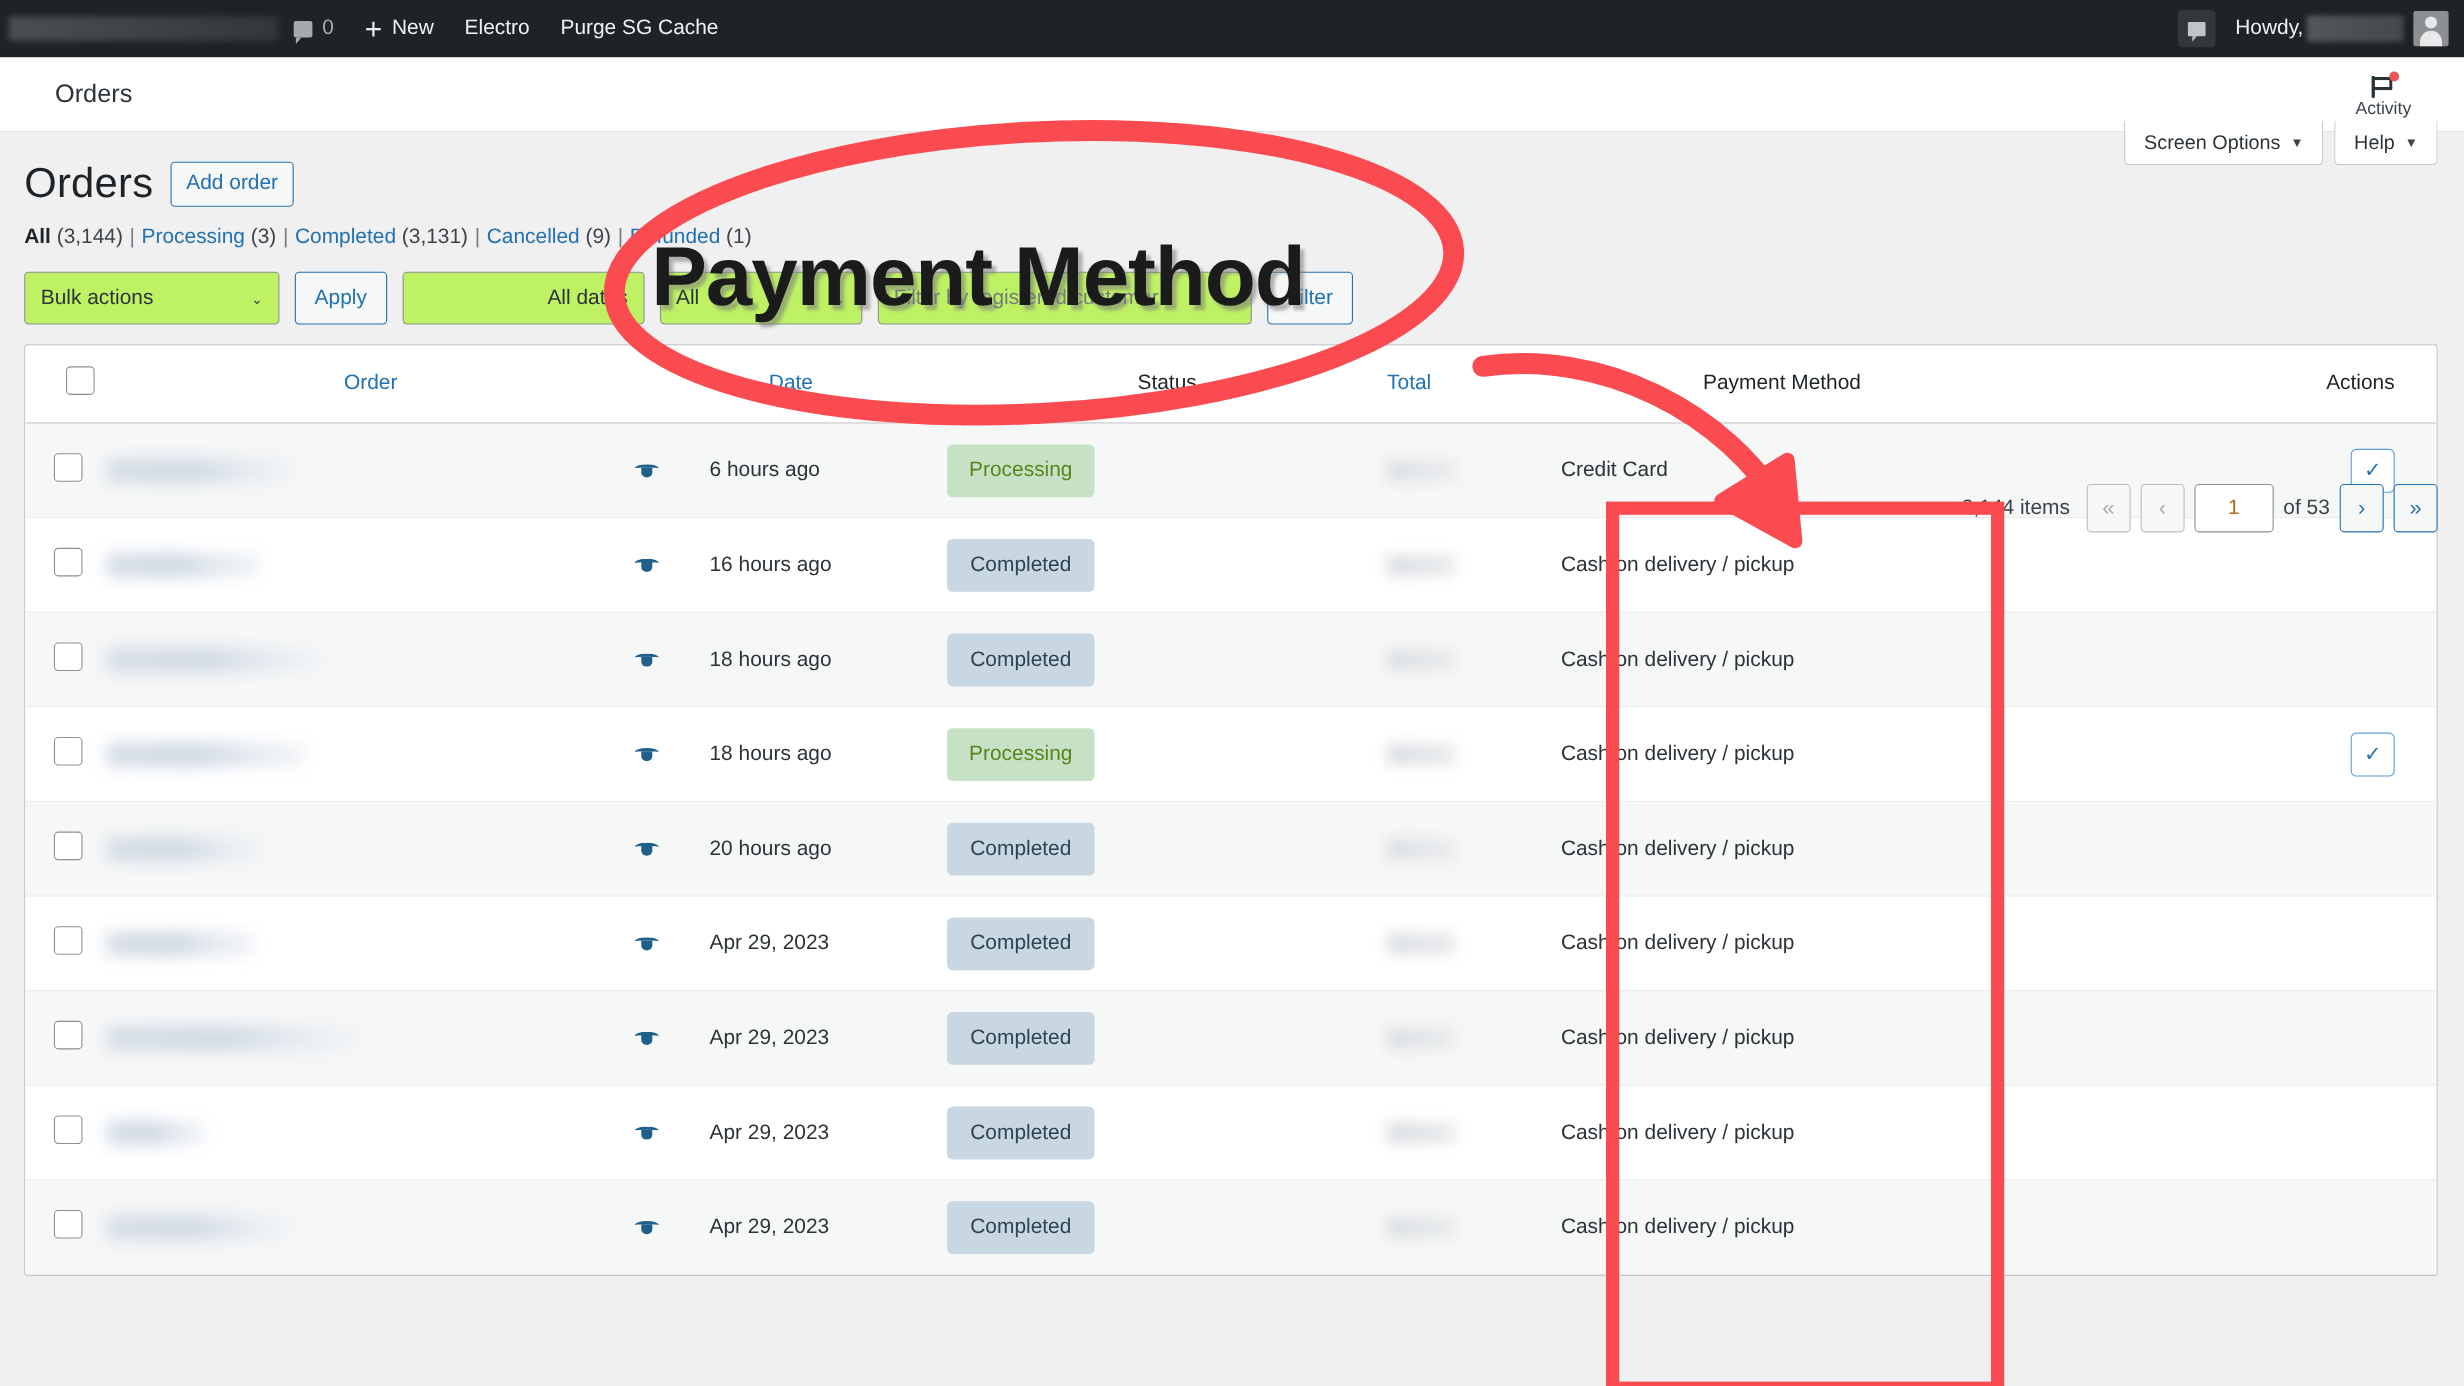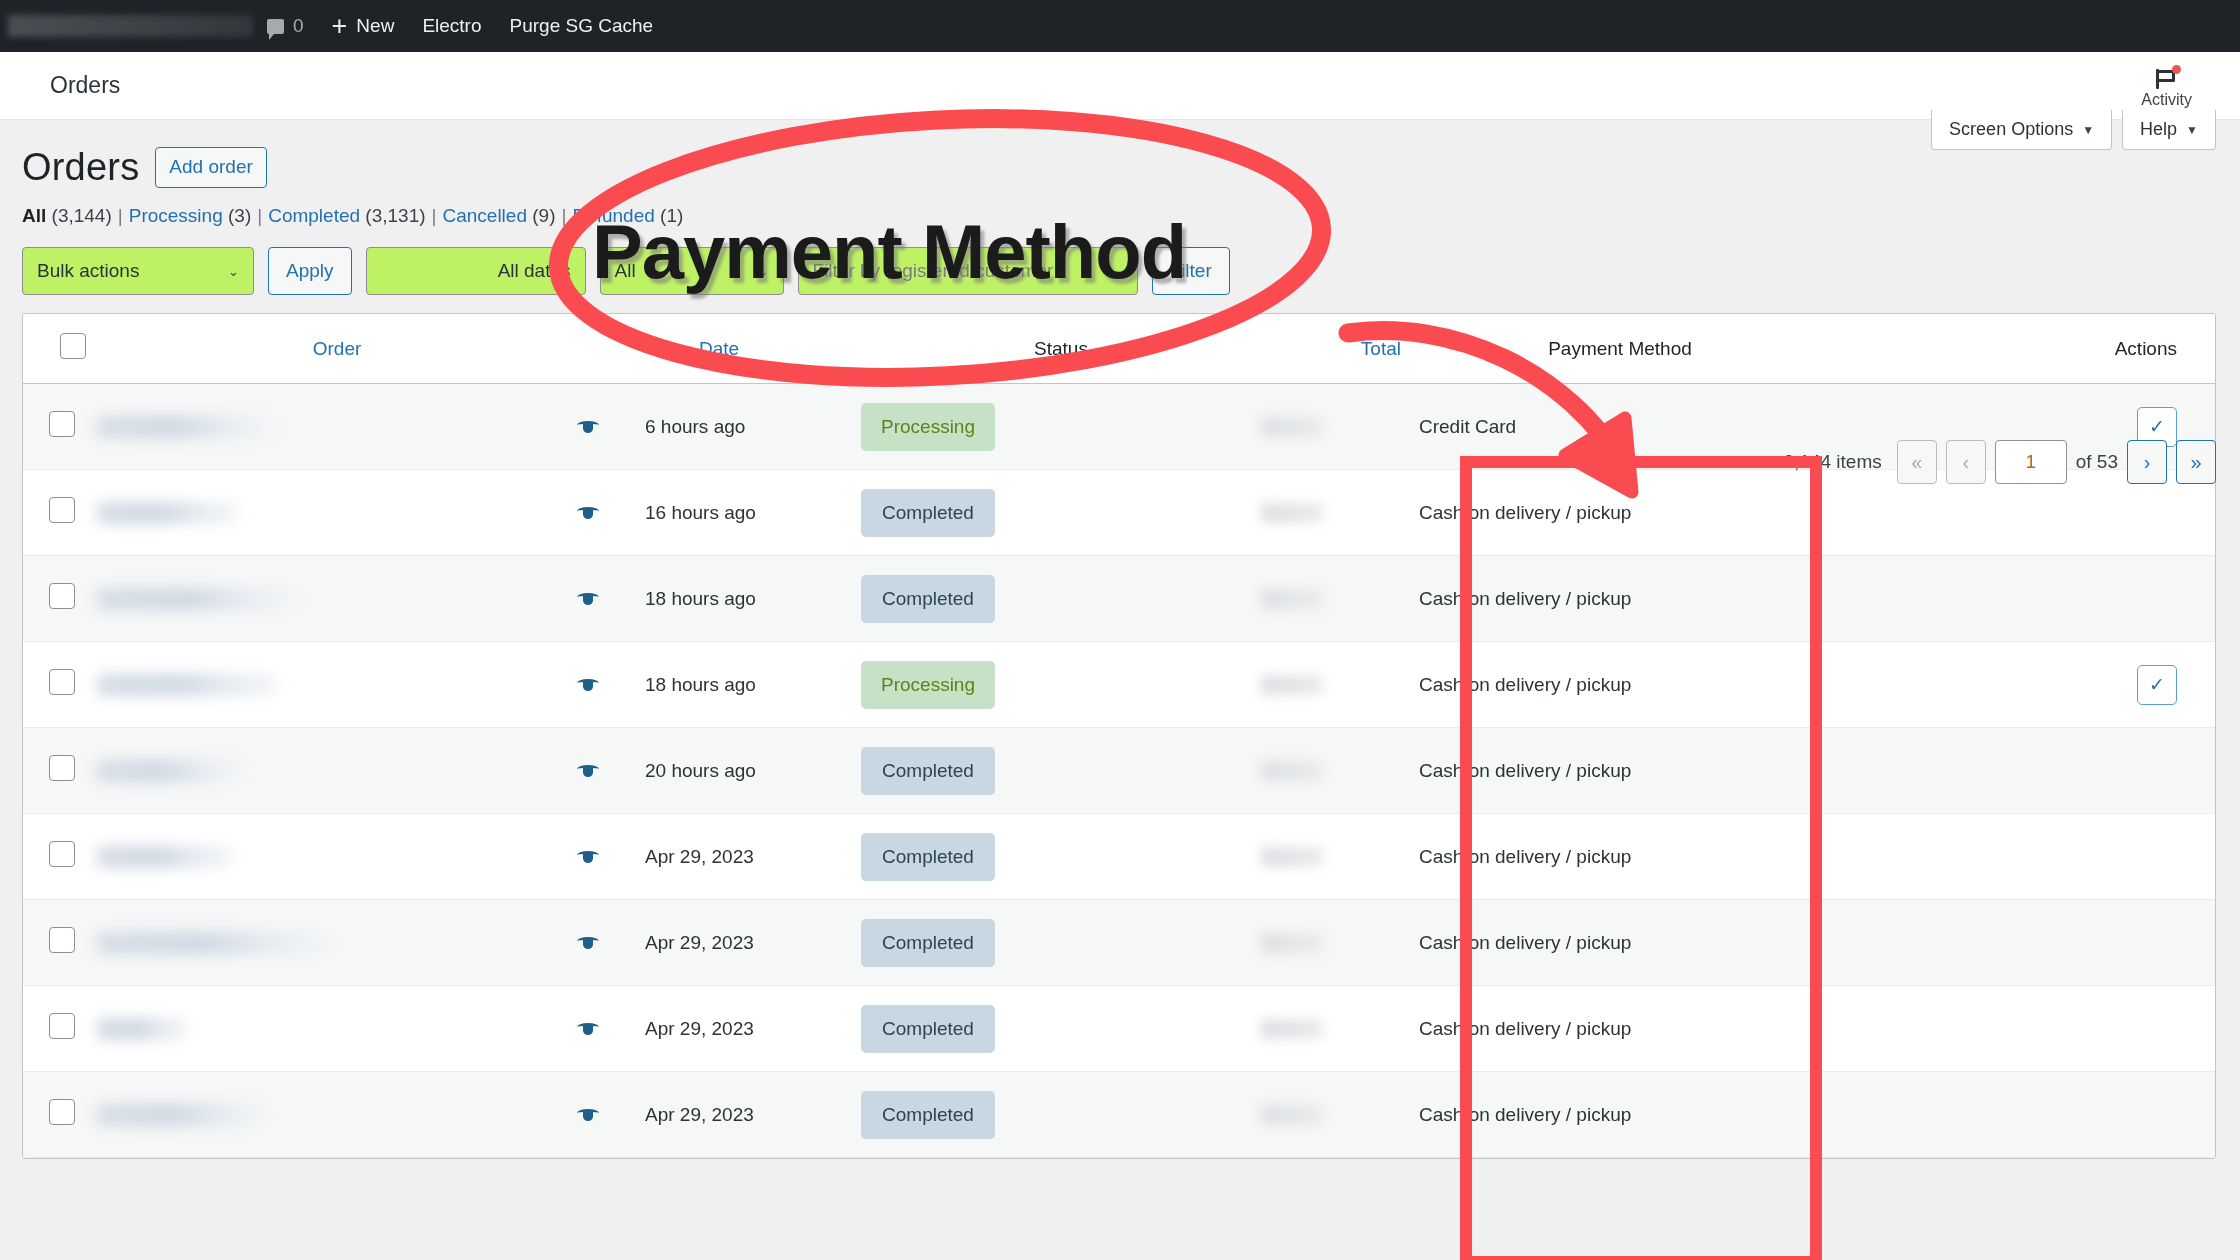--- a/index.html
+++ b/index.html
@@ -181,21 +181,21 @@
   .col-order { width: 480px; }
   .col-date { width: 284px; }
   .col-status { width: 400px; }
   .col-total { width: 140px; }
   .col-pay { width: 420px; }
   .col-actions { width: auto; text-align: right; padding-right: 38px !important; }
 
   th.col-cb { padding-left: 26px; }
   th.col-date, td.col-date { padding-left: 0; }
   th.col-status { padding-left: 0; }
-  th.col-total { text-align: right; }
+  th.col-total { text-align: left; }
   th.col-pay { padding-left: 18px; }
   th.col-actions { text-align: right; padding-right: 38px; }
 
   .cb {
     width: 26px; height: 26px; border: 1px solid #8c8f94; border-radius: 4px;
     background: #fff; display: inline-block;
   }
   .blur-order {
     height: 22px; border-radius: 3px; filter: blur(7px);
     background: linear-gradient(90deg,#d6dde6 0%, #cfd8e3 45%, #e6ebf1 75%, #f3f5f7 100%);
@@ -249,20 +249,30 @@
       </div>
       <div class="ab-item">
         <span class="plus-icon">+</span>
         <span>New</span>
       </div>
       <div class="ab-item">
         <span>Electro</span>
       </div>
       <div class="ab-item">
         <span>Purge SG Cache</span>
+      </div>
+    </div>
+    <div class="ab-right">
+      <div class="ab-flagbtn">
+        <span></span>
+      </div>
+      <div class="howdy">
+        <span class="howdy-text">Howdy,</span>
+        <span class="howdy-redact"></span>
+        <span class="avatar"></span>
       </div>
     </div>
   </div>
 
   <div class="subheader">
     <div class="subheader-title">Orders</div>
     <div class="activity-block">
       <div class="flag-ico">
         <span class="pole"></span>
           <span class="cloth"></span>

